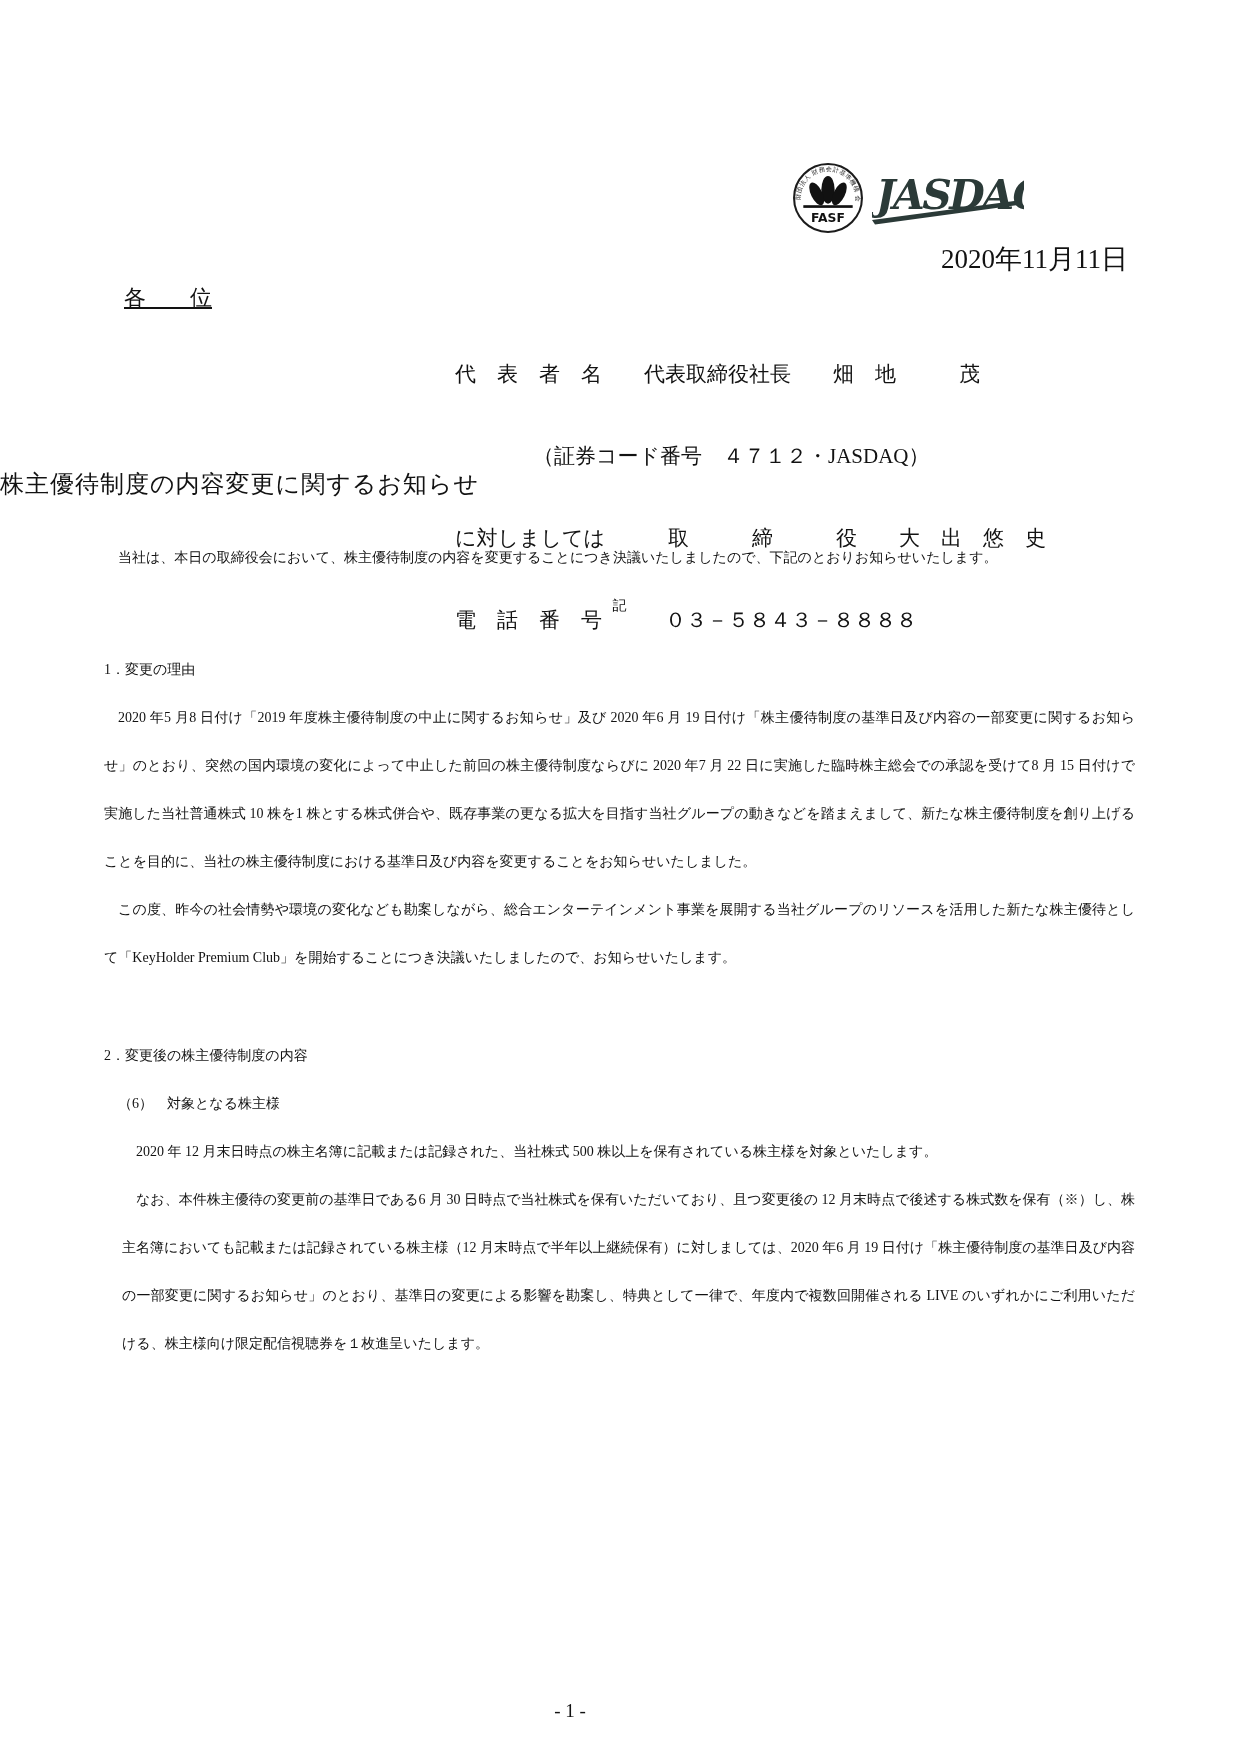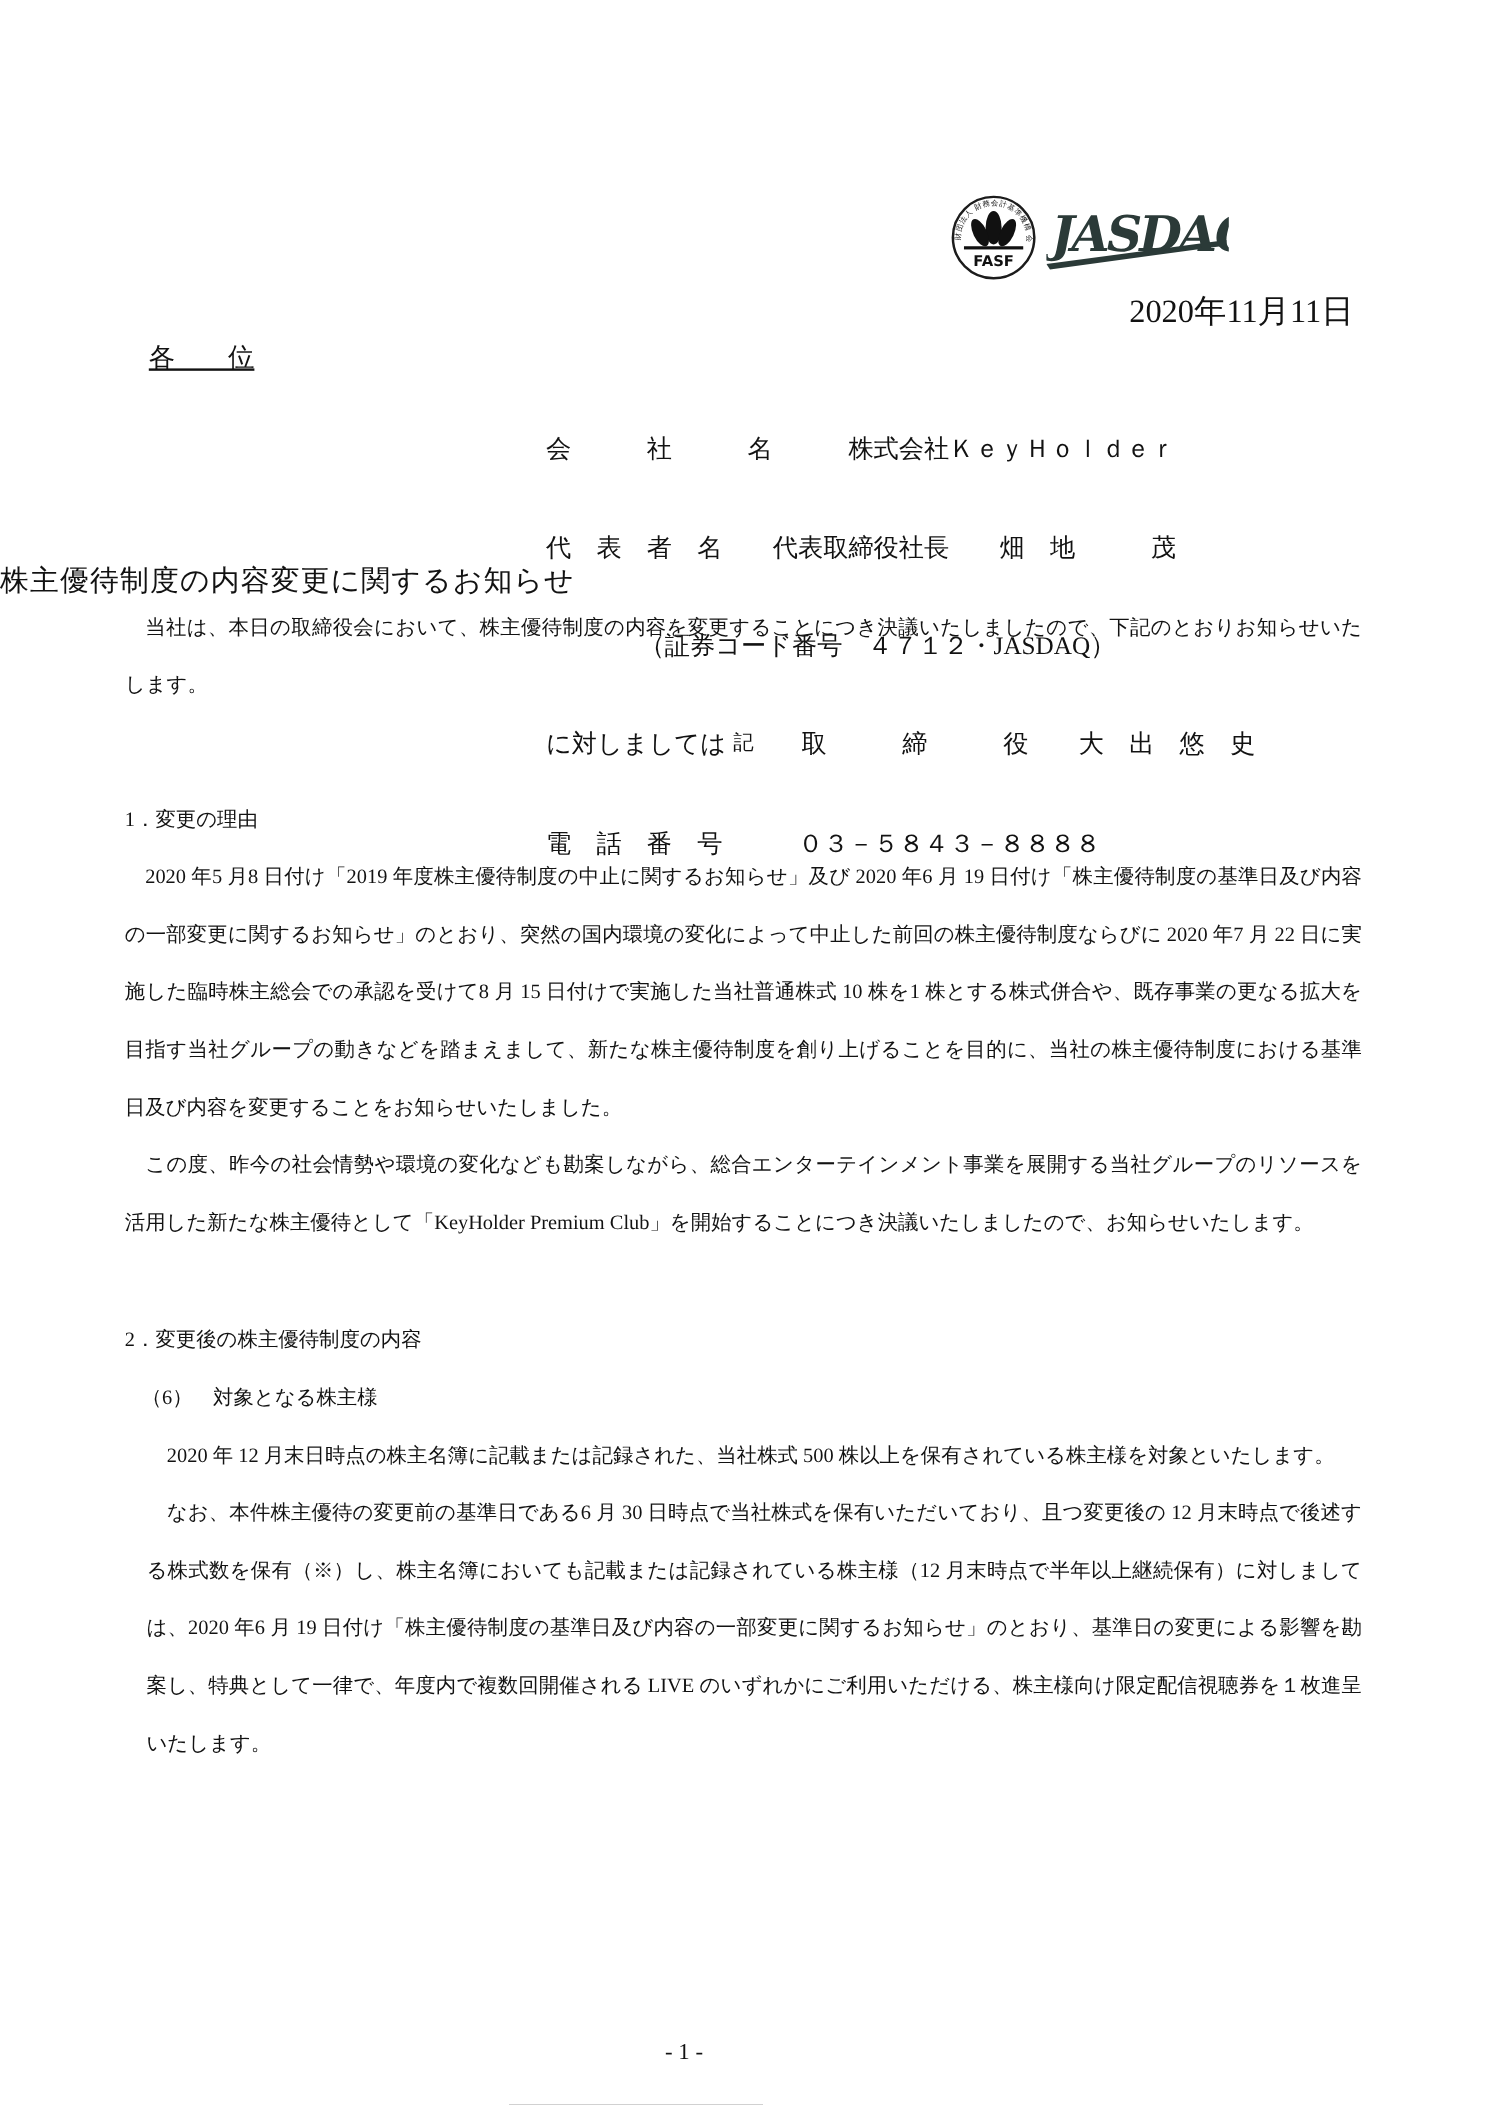--- a/index.html
+++ b/index.html
@@ -33,22 +33,22 @@
     font-size:21px;line-height:27.4px;white-space:pre;
   }
   .company-block .indent{padding-left:78px;}
   
   .doc-title{
     position:absolute;top:468px;left:0;width:1140px;
     font-size:24px;letter-spacing:1px;
   }
   
   .body-area{
-    position:absolute;top:499px;left:104px;width:1031px;
-    font-size:17px;line-height:48px;
+    position:absolute;top:534px;left:104px;width:1031px;
+    font-size:14px;line-height:48px;
   }
   .body-area p{margin:0;text-align:justify;text-indent:1em;}
   .ki{ text-align:center; }
   .sec-heading{margin-top:16px;}
   .sec2-heading{margin-top:50px;}
   .sub-heading{padding-left:14px;}
   .sub-para{margin-left:18px !important;width:1013px;}
   
   .page-number{
     position:absolute;top:1700px;left:0;width:1140px;
@@ -79,21 +79,20 @@
       <path d="M0,56 L150,36 L150,40.5 L3,60.5 Z" fill="#2b3a38"></path>
       <text x="4" y="45" font-size="41" font-style="italic" font-weight="bold" font-family="DejaVu Serif, serif" letter-spacing="-2.5" fill="#2b3a38">JASDAQ</text>
     </svg>
   </div>
 
   <div class="date-line">2020年11月11日</div>
 
   <div class="addressee">各　　位</div>
 
   <div class="company-block">
-    <div>会　　　社　　　名　　　株式会社ＫｅｙＨｏｌｄｅｒ</div>
     <div>代　表　者　名　　代表取締役社長　　畑　地　　　茂</div>
     <div class="indent">（証券コード番号　４７１２・JASDAQ）</div>
     <div>に対しましては　　　取　　　締　　　役　　大　出　悠　史</div>
     <div>電　話　番　号　　　０３－５８４３－８８８８</div>
   </div>
 
   <div class="doc-title">株主優待制度の内容変更に関するお知らせ</div>
 
   <div class="body-area">
     <p>当社は、本日の取締役会において、株主優待制度の内容を変更することにつき決議いたしましたので、下記のとおりお知らせいたします。</p>

